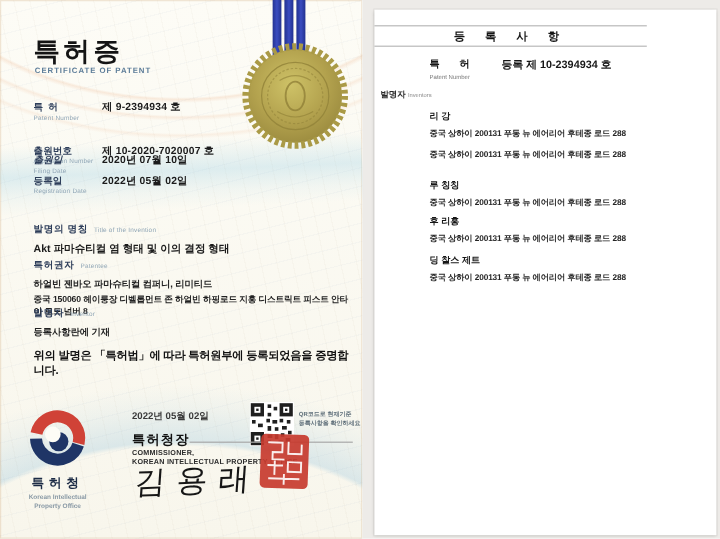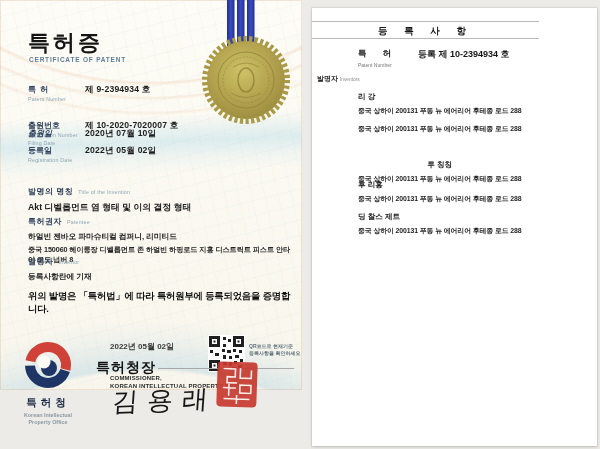--- a/index.html
+++ b/index.html
@@ -2,21 +2,21 @@
 <html><head>
 <meta charset="utf-8">
 <style>
   * { margin:0; padding:0; box-sizing:border-box; }
   html,body { width:600px; height:449px; overflow:hidden; }
   body { font-family:"Liberation Sans","DejaVu Sans",sans-serif; }
   .stage { position:relative; width:600px; height:449px; background:#edebe8; }
 
   
   .certificate{
-    position:absolute; left:0; top:0; width:302px; height:390px;
+    position:absolute; left:0; top:0; width:302px; height:449px;
     background:
       radial-gradient(ellipse 430px 300px at 150px -90px, rgba(0,0,0,0) 57%, rgba(228,140,82,.16) 57.6%, rgba(0,0,0,0) 58.6%, rgba(0,0,0,0) 62%, rgba(228,140,82,.13) 62.6%, rgba(0,0,0,0) 63.6%, rgba(0,0,0,0) 67%, rgba(228,140,82,.10) 67.6%, rgba(0,0,0,0) 68.6%),
       radial-gradient(ellipse 520px 400px at 150px 580px, rgba(0,0,0,0) 52%, rgba(110,175,215,.22) 53%, rgba(110,175,215,.07) 60%, rgba(0,0,0,0) 65%),
       repeating-linear-gradient(78deg, rgba(170,150,120,.045) 0 1px, rgba(0,0,0,0) 1px 13px),
       repeating-linear-gradient(-14deg, rgba(140,160,190,.05) 0 1px, rgba(0,0,0,0) 1px 15px),
       linear-gradient(180deg,#fdfcf6 0%,#f8f6ec 100%);
     box-shadow: inset 0 0 0 1px rgba(205,160,110,.25);
   }
   .wave-band{ position:absolute; left:0; top:116px; width:302px; height:58px;
     background:linear-gradient(180deg, rgba(150,205,228,0) 0%, rgba(150,205,228,.30) 45%, rgba(150,205,228,.10) 75%, rgba(150,205,228,0) 100%);
@@ -36,21 +36,21 @@
   .sec-label .e-label{ display:inline; margin-left:5px; }
   .sec-value{ display:block; margin-top:4px; font-size:8.8px; font-weight:800; color:#1b1b1b; }
   .sec-line{ display:block; margin-top:3px; font-size:7.2px; font-weight:700; color:#222; letter-spacing:-.1px; }
 
   .stmt-ko{ position:absolute; left:28px; top:290px; width:266px; font-size:9.4px; font-weight:800; color:#111; letter-spacing:-.2px; }
   .stmt-en{ position:absolute; left:28px; top:305px; width:268px; font-size:7.7px; font-weight:700; color:#242424; line-height:10.5px; }
 
   .issue-date{ position:absolute; left:110px; top:341px; font-size:8px; font-weight:700; color:#3a3a3a; }
   .qr{ position:absolute; left:208px; top:335px; }
   .qr-caption{ position:absolute; left:249px; top:343px; font-size:5px; color:#5f6f7a; line-height:7px; font-weight:700; }
-  .comm-ko{ position:absolute; left:96px; top:359px; font-size:14px; font-weight:800; color:#121212; letter-spacing:1px; }
+  .comm-ko{ position:absolute; left:110px; top:359px; font-size:11px; font-weight:800; color:#121212; letter-spacing:1px; }
   .comm-rule{ position:absolute; left:158px; top:368px; width:136px; border-top:1px solid #a9a9a9; }
   .comm-en{ position:absolute; left:110px; top:375px; font-size:6px; font-weight:800; color:#2c2c2c; line-height:7.5px; letter-spacing:.2px; }
   .signature{ position:absolute; left:112px; top:383px; font-family:"DejaVu Serif",serif; font-size:26px; font-weight:400; color:#161616; letter-spacing:9px; transform:rotate(-2deg) skewX(-6deg); }
   .red-seal{ position:absolute; left:216px; top:361px; transform:rotate(2deg); }
 
   .kipo-logo{ position:absolute; left:20px; top:337px; }
   .logo-ko{ position:absolute; left:16px; top:396px; width:64px; text-align:center; font-size:10.5px; font-weight:800; letter-spacing:4px; color:#1c2b45; }
   .logo-en{ position:absolute; left:6px; top:412px; width:84px; text-align:center; font-size:5.4px; color:#8a9aa6; line-height:7px; font-weight:700; }
 
   
@@ -126,21 +126,21 @@
       <span class="f-value">2020년 07월 10일</span>
     </div>
     <div class="frow" style="top:145px;">
       <span class="k-label" style="letter-spacing:0;">등록일</span>
       <span class="e-label">Registration Date</span>
       <span class="f-value">2022년 05월 02일</span>
     </div>
 
     <div class="frow sec-label" style="top:180px;">
       <span class="k-label">발명의 명칭</span><span class="e-label">Title of the Invention</span>
-      <span class="sec-value">Akt 디벨롭먼트 염 형태 및 이의 결정 형태</span>
+      <span class="sec-value">Akt 파마슈티컬 염 형태 및 이의 결정 형태</span>
     </div>
 
     <div class="frow sec-label" style="top:210px; width:268px; white-space:normal;">
       <span class="k-label">특허권자</span><span class="e-label">Patentee</span>
       <span class="sec-line" style="font-size:7.8px;">하얼빈 젠바오 파마슈티컬 컴퍼니, 리미티드</span>
       <span class="sec-line">중국 150060 헤이룽장 디벨롭먼트 존 하얼빈 하핑로드 지홍 디스트릭트 피스트 안타이 로드 넘버 8</span>
     </div>
 
     <div class="frow sec-label" style="top:250px;">
       <span class="k-label">발명자</span><span class="e-label">Inventor</span>
@@ -239,21 +239,21 @@
       <span class="en">Inventors</span>
     </div>
 
     <div class="inv-entry" style="top:84px;">
       <span class="inv-name">리 강</span>
       <span class="inv-addr">중국 상하이 200131 푸동 뉴 에어리어 후테종 로드 288</span>
     </div>
     <div class="inv-entry" style="top:112px;">
       <span class="inv-addr">중국 상하이 200131 푸동 뉴 에어리어 후테종 로드 288</span>
     </div>
-    <div class="inv-entry" style="top:152px;text-align:center;">
+    <div class="inv-entry" style="top:142px;">
       <span class="inv-name">루 칭칭</span>
       <span class="inv-addr">중국 상하이 200131 푸동 뉴 에어리어 후테종 로드 288</span>
     </div>
     <div class="inv-entry" style="top:172px;">
       <span class="inv-name">후 리홍</span>
       <span class="inv-addr">중국 상하이 200131 푸동 뉴 에어리어 후테종 로드 288</span>
     </div>
     <div class="inv-entry" style="top:204px;">
       <span class="inv-name">딩 찰스 제트</span>
       <span class="inv-addr">중국 상하이 200131 푸동 뉴 에어리어 후테종 로드 288</span>

